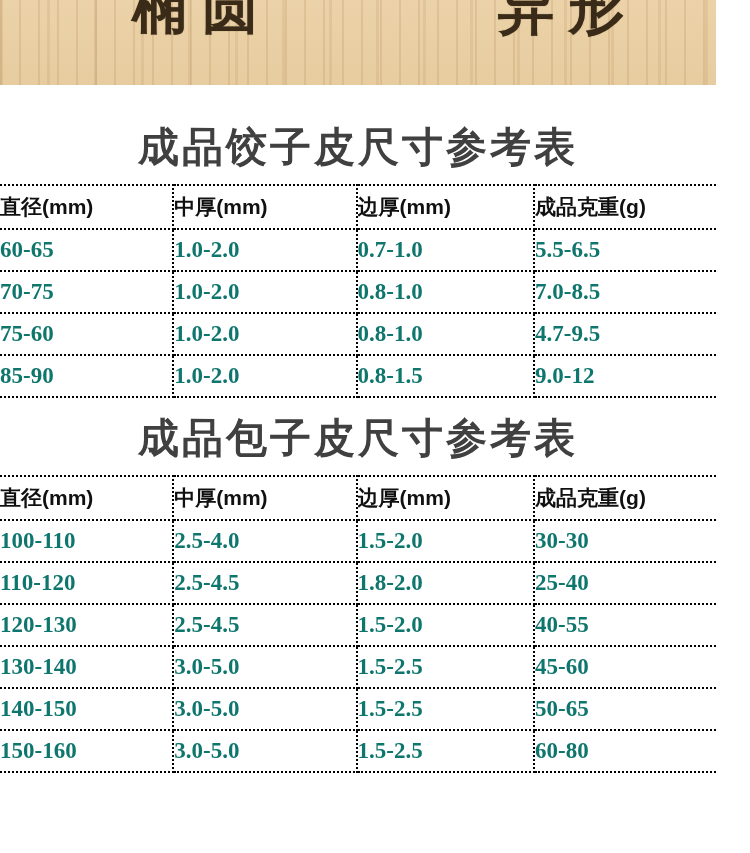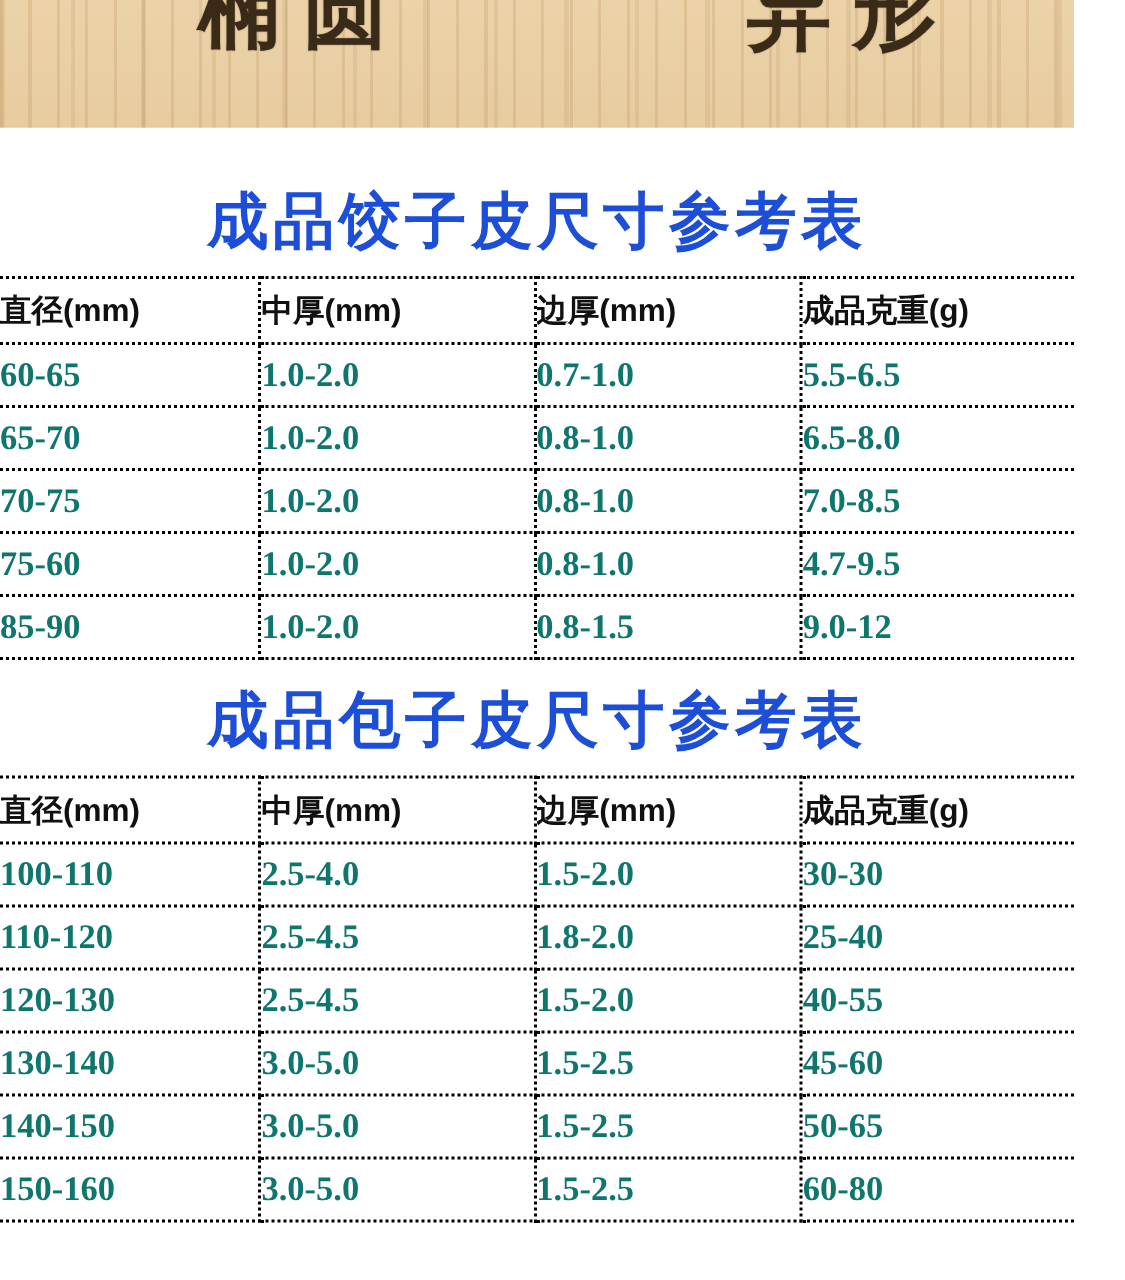--- a/index.html
+++ b/index.html
@@ -31,21 +31,21 @@
     text-shadow:0 0 1px rgba(58,43,24,0.6);
     white-space:nowrap;
   }
   .banner-label.left  { left:132px; }
   .banner-label.right { left:498px; }
 
   
   .section-title {
     text-align:center; font-size:41px; font-weight:bold;
     letter-spacing:3px; height:48px; line-height:48px;
-    color:#1d4ed8;
+    color:#404040;
     font-family:"Liberation Sans","DejaVu Sans",sans-serif;
     white-space:nowrap;
   }
   .section-title.first  { margin-top:38px; }
   .section-title.second { margin-top:16px; }
 
   
   .size-table {
     width:100%; border-collapse:collapse; table-layout:fixed;
     margin-top:13px;
@@ -91,26 +91,20 @@
         <th>边厚(mm)</th>
         <th>成品克重(g)</th>
       </tr>
     </thead>
     <tbody>
       <tr>
         <td>60-65</td>
         <td>1.0-2.0</td>
         <td>0.7-1.0</td>
         <td>5.5-6.5</td>
-      </tr>
-      <tr>
-        <td>65-70</td>
-        <td>1.0-2.0</td>
-        <td>0.8-1.0</td>
-        <td>6.5-8.0</td>
       </tr>
       <tr>
         <td>70-75</td>
         <td>1.0-2.0</td>
         <td>0.8-1.0</td>
         <td>7.0-8.5</td>
       </tr>
       <tr>
         <td>75-60</td>
         <td>1.0-2.0</td>

